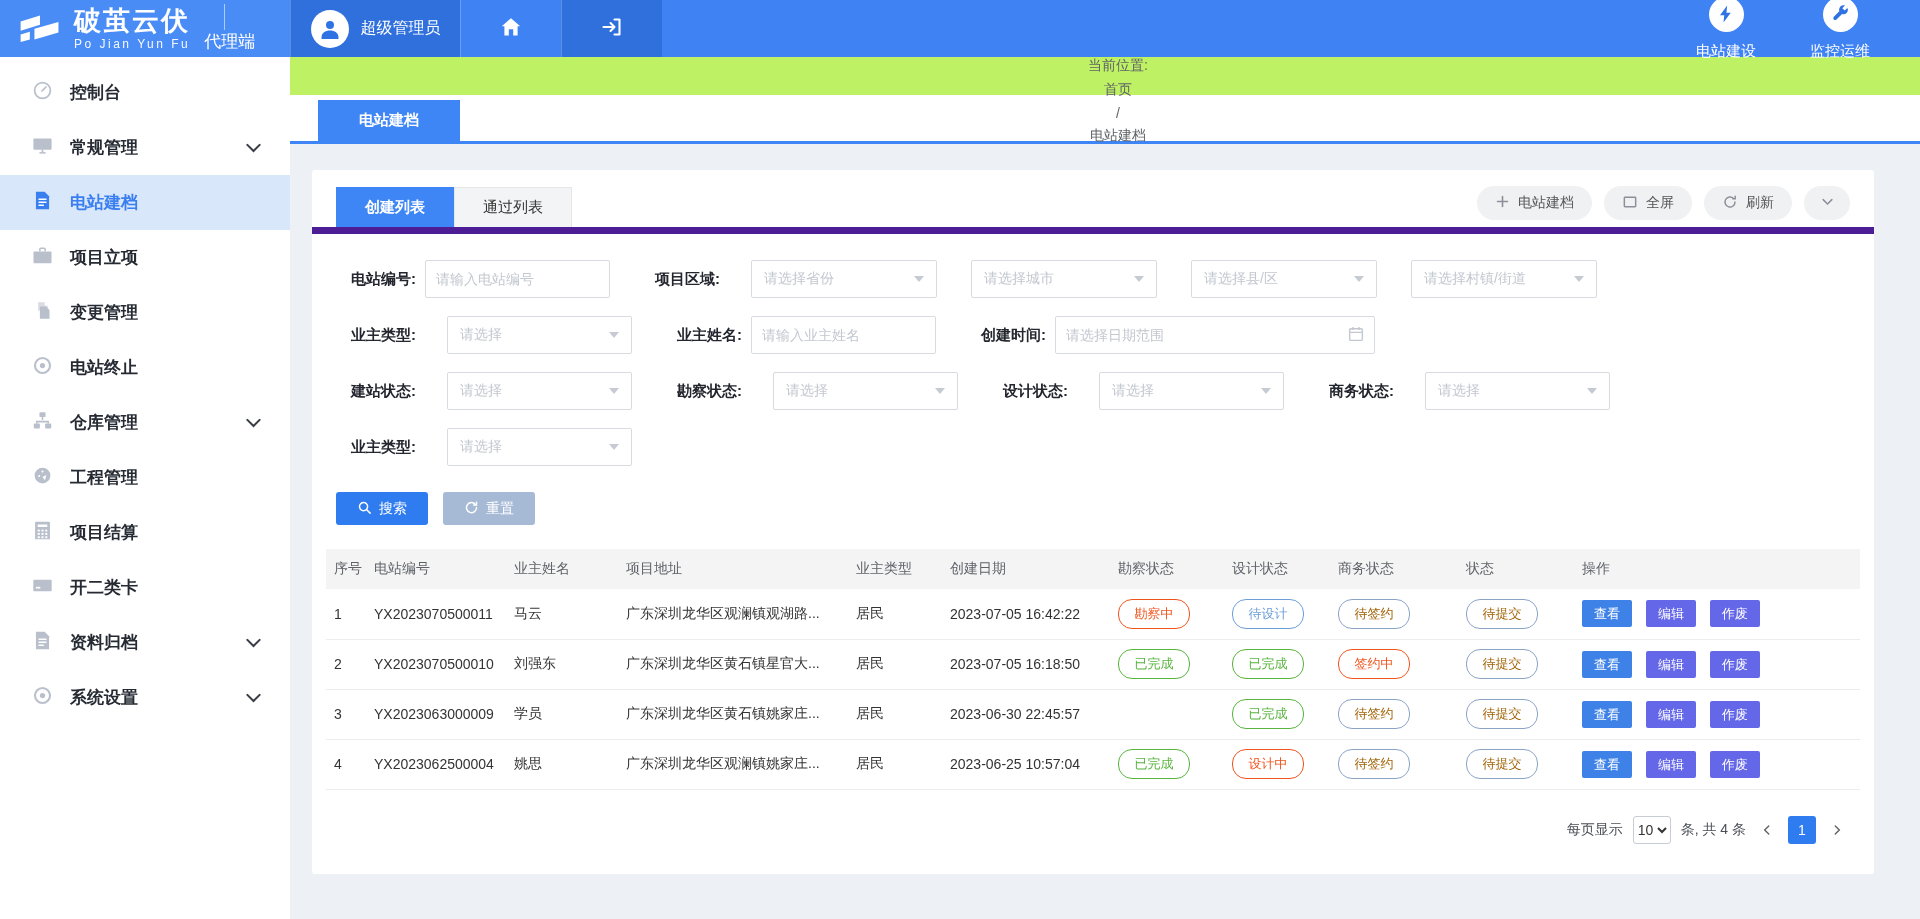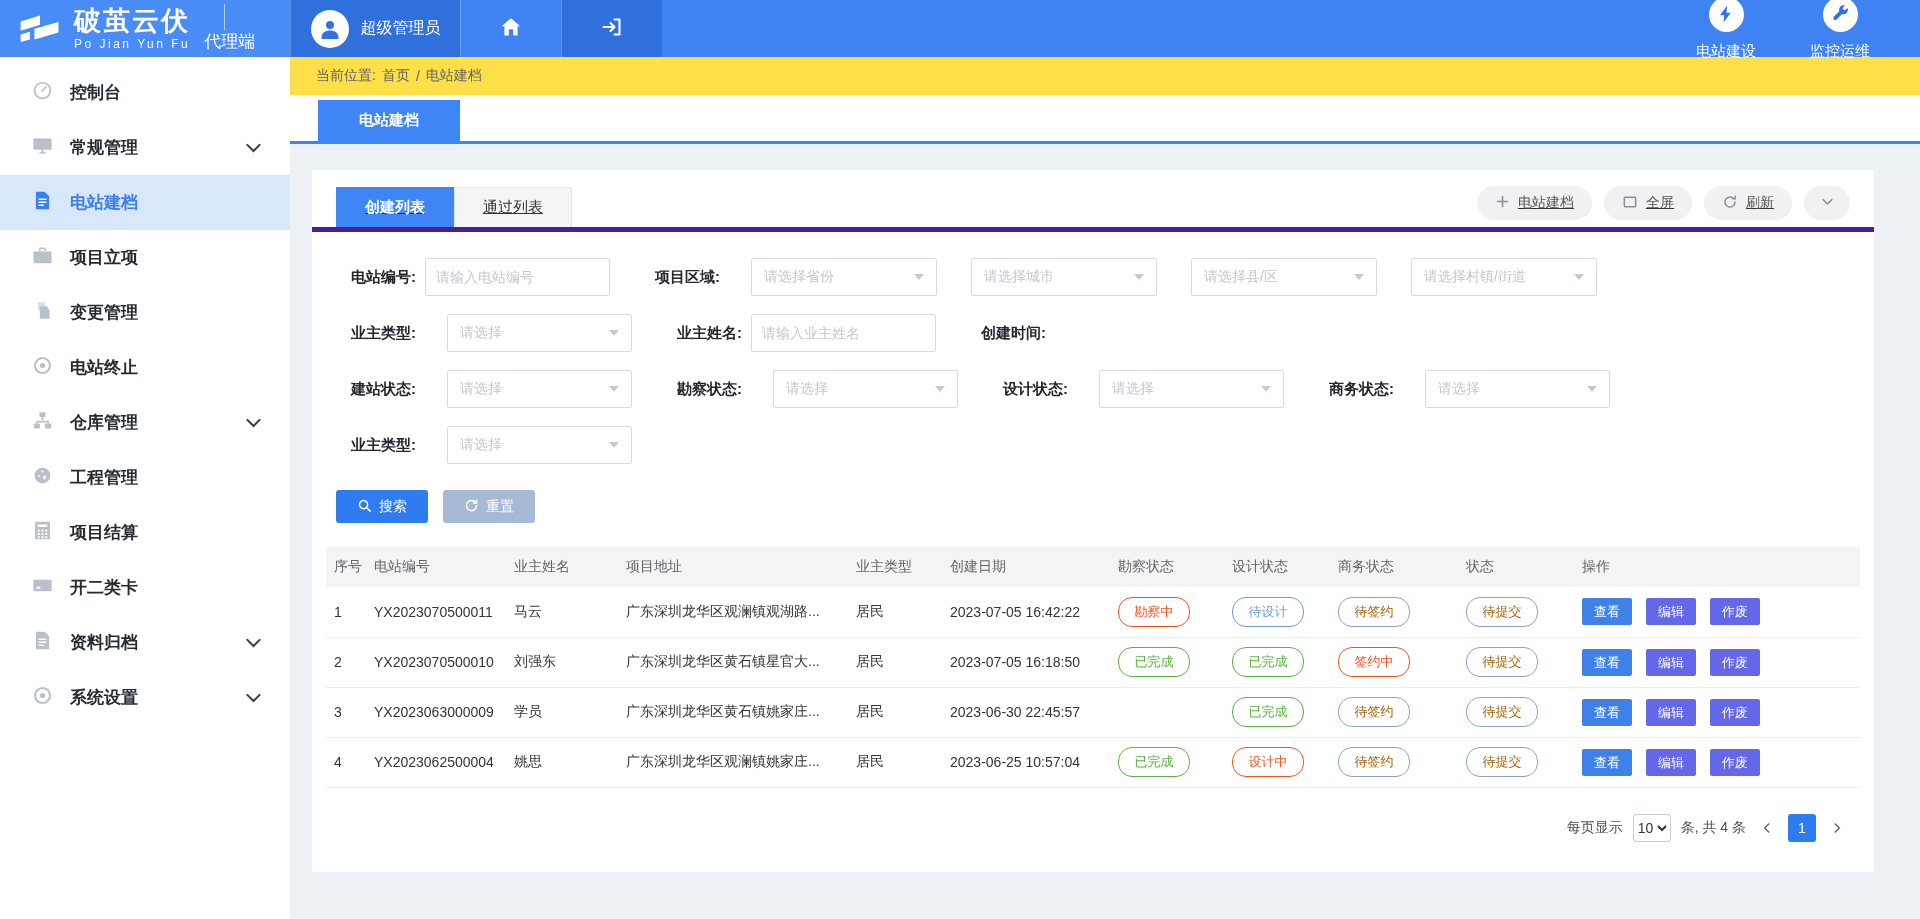--- a/index.html
+++ b/index.html
@@ -33,28 +33,28 @@
   .sidebar { position:absolute; top:57px; left:0; width:290px; bottom:0; background:#fff; padding-top:8px; z-index:10; }
   .side-item { height:55px; display:flex; align-items:center; padding:0 26px 0 32px; cursor:pointer; color:#b9c0cc; }
   .side-item .lbl { font-size:17px; font-weight:bold; color:#252a33; margin-left:17px; }
   .side-item.active { background:#d9e7fa; color:#3a7ff0; }
   .side-item.active .lbl { color:#3a7ff0; }
   .side-item svg { width:21px; height:21px; flex:none; }
   .chev { margin-left:auto; color:#3a3f47; display:flex; }
 
   
   .main { position:absolute; top:57px; left:290px; right:0; bottom:0; }
-  .breadcrumb-bar { background:#fde047; height:38px; display:flex; align-items:center; padding-left:26px; font-size:14px; color:#5f6368; gap:6px; }
+  .breadcrumb-bar { background:#bef264; height:38px; display:flex; align-items:center; padding-left:26px; font-size:14px; color:#5f6368; gap:6px;flex-direction:column; }
   .pagetab-bar { background:#fff; padding:5px 0 0 28px; border-bottom:3px solid #3e86f5; }
   .pagetab { width:142px; height:41px; background:#3e86f5; color:#fff; font-size:15px; font-weight:bold; display:flex; align-items:center; justify-content:center; cursor:pointer; }
   .content { padding:26px 46px 26px 22px; }
   .card { background:#fff; border-radius:3px; padding-bottom:30px; }
 
   
-  .card-tabsrow { display:flex; align-items:flex-end; justify-content:space-between; padding:16px 24px 0 24px; border-bottom:5px solid #4c1d95;text-decoration:underline; }
+  .card-tabsrow { display:flex; align-items:flex-end; justify-content:space-between; padding:16px 24px 0 24px; border-bottom:7px solid #4c1d95; }
   .list-tabs { display:flex; }
   .list-tab { width:118px; height:40px; font-size:15px; display:flex; align-items:center; justify-content:center; color:#333; background:#f3f4f5; border:1px solid #e4e6e8; border-bottom:none; cursor:pointer; }
   .list-tab.active { background:#3e86f5; color:#fff; border-color:#3e86f5; font-weight:bold; }
   .toolbar-actions { display:flex; align-items:center; margin-bottom:7px; }
   .action-pill { height:34px; border-radius:17px; background:#f0f1f2; color:#555; font-size:14px; display:inline-flex; align-items:center; padding:0 18px; gap:8px; margin-left:12px; border:none; cursor:pointer; }
   .action-pill.circle { width:46px; padding:0; justify-content:center; }
   .action-pill svg { flex:none; }
 
   
   .filter-form { padding:26px 0 0 24px; }
@@ -418,20 +418,29 @@
               <span class="ph">请选择</span>
                 <span class="tri"></span>
             </div>
           </div>
           <div class="fgroup">
             <span class="flabel">业主姓名:</span>
             <input class="finput" placeholder="请输入业主姓名" style="">
           </div>
           <div class="fgroup">
             <span class="flabel">创建时间:</span>
+            <div class="fdate">
+              <input class="finput" placeholder="请选择日期范围" style="">
+              <span>
+                <svg width="18" height="18" viewBox="0 0 24 24" fill="none" stroke="#c3c7cf" stroke-width="1.8">
+                  <rect x="3.5" y="5" width="17" height="15.5" rx="1.5"></rect>
+                    <path d="M3.5 9.8h17M8 2.8v4M16 2.8v4"></path>
+                </svg>
+              </span>
+            </div>
           </div>
         </div>
 
         <div class="frow">
           <div class="fgroup">
             <span class="flabel">建站状态:</span>
             <div class="fselect">
               <span class="ph">请选择</span>
                 <span class="tri"></span>
             </div>

